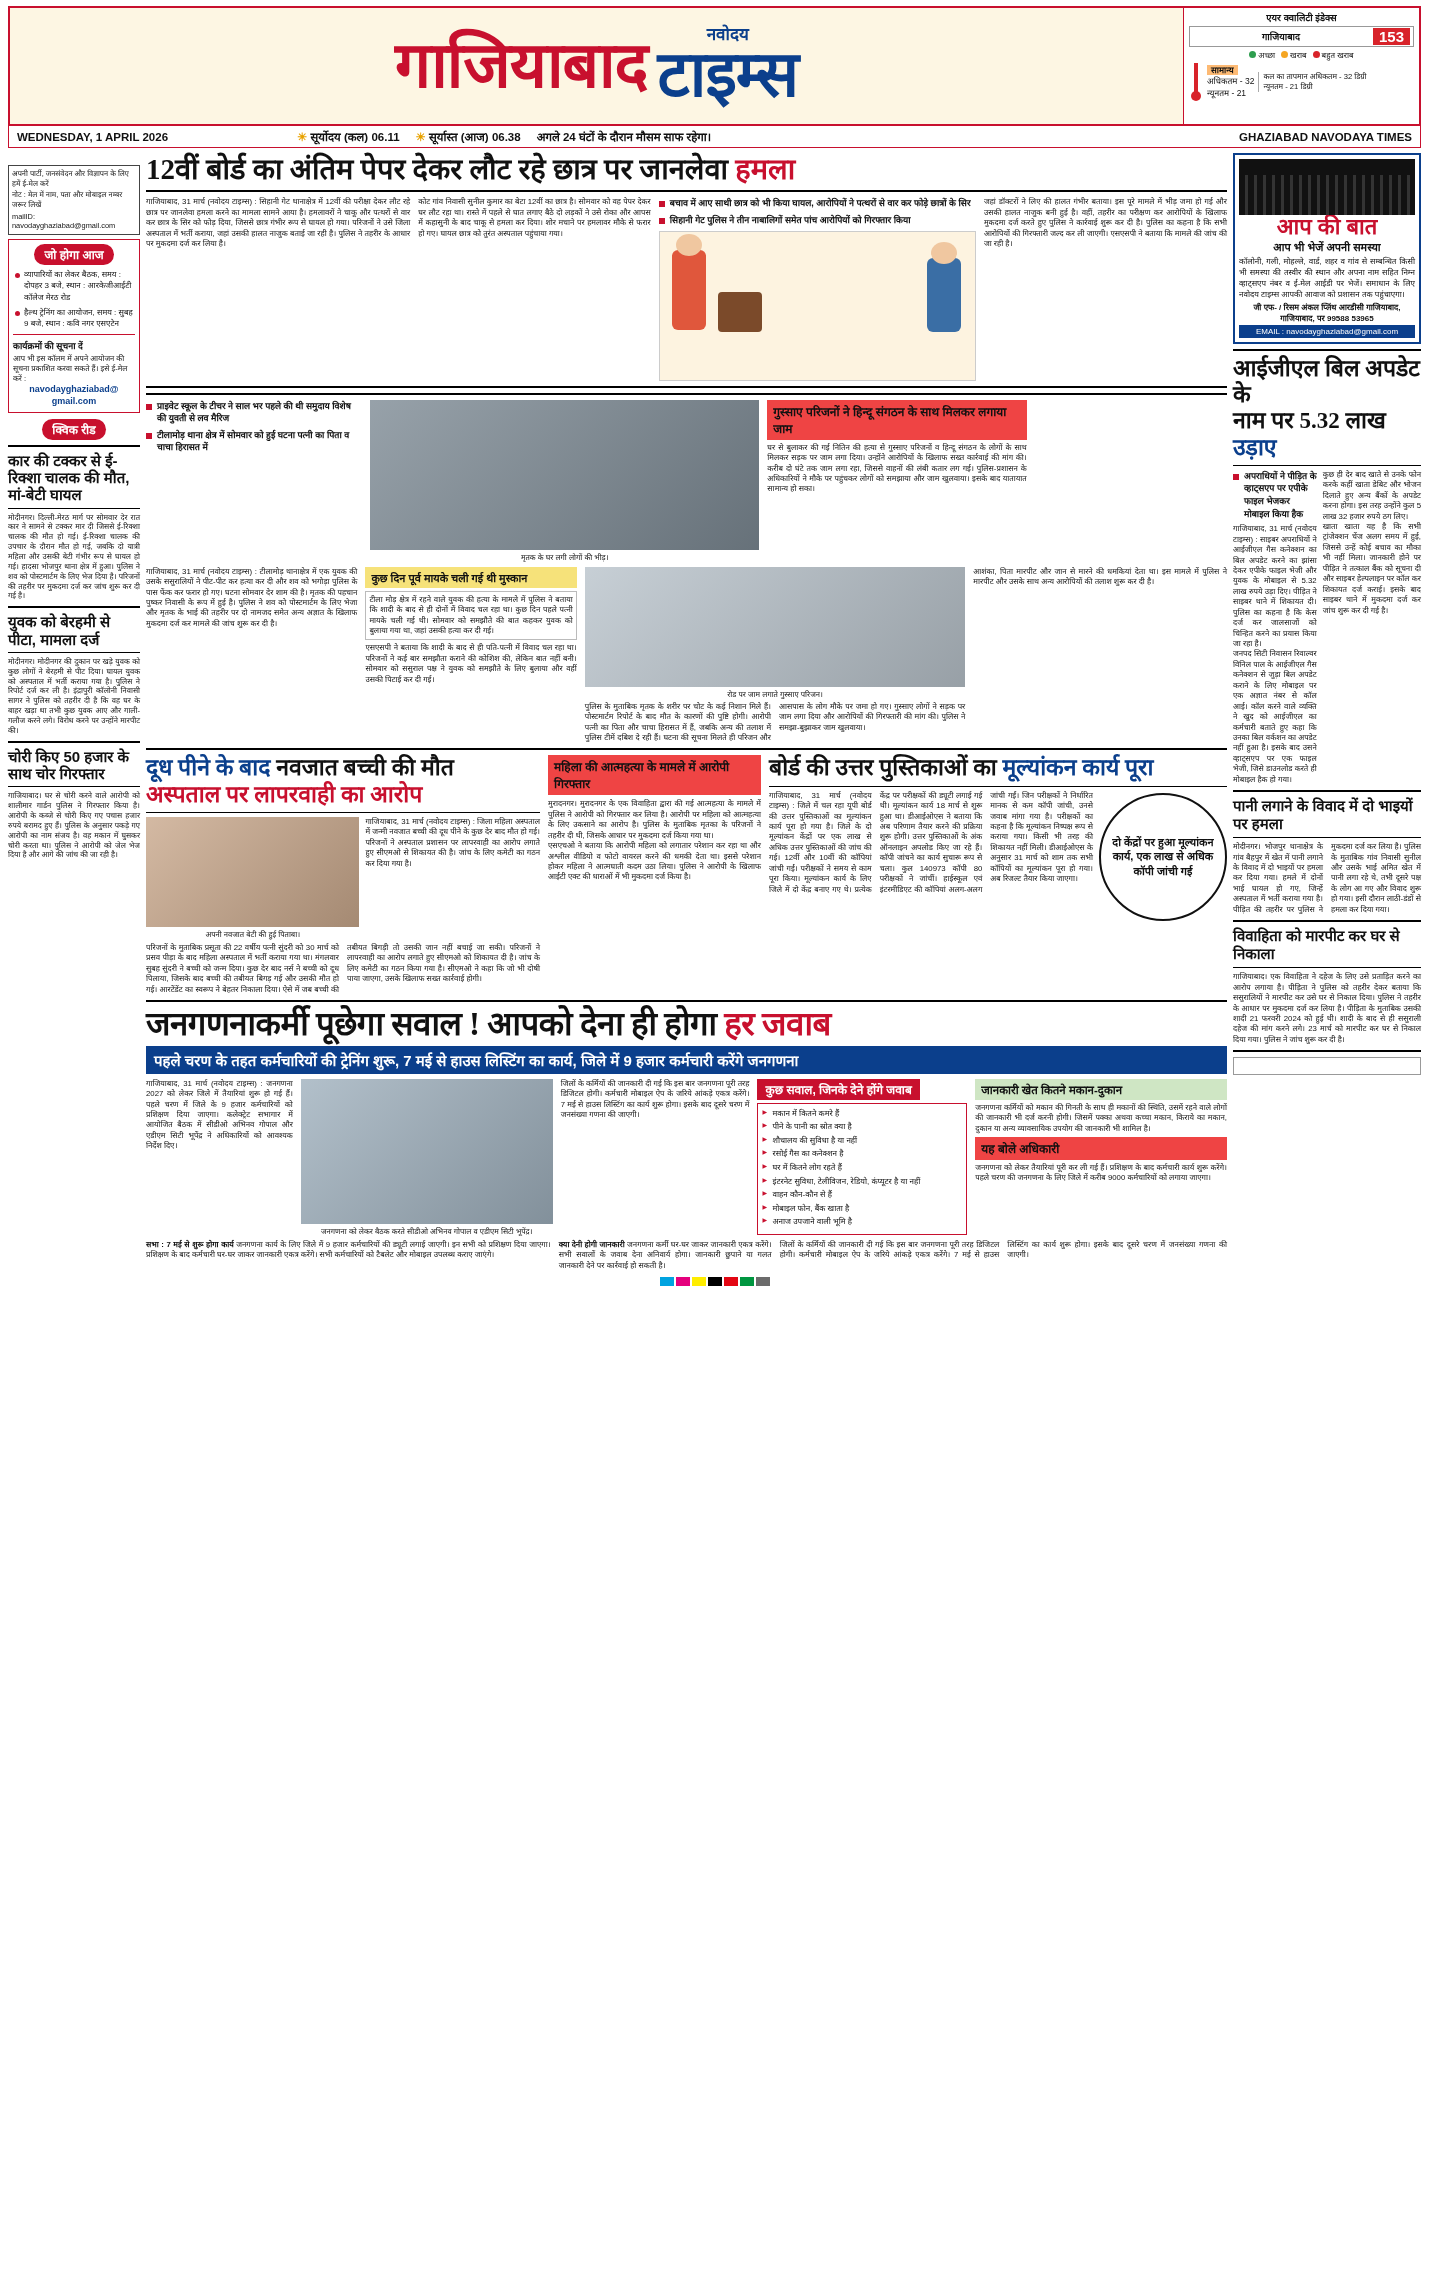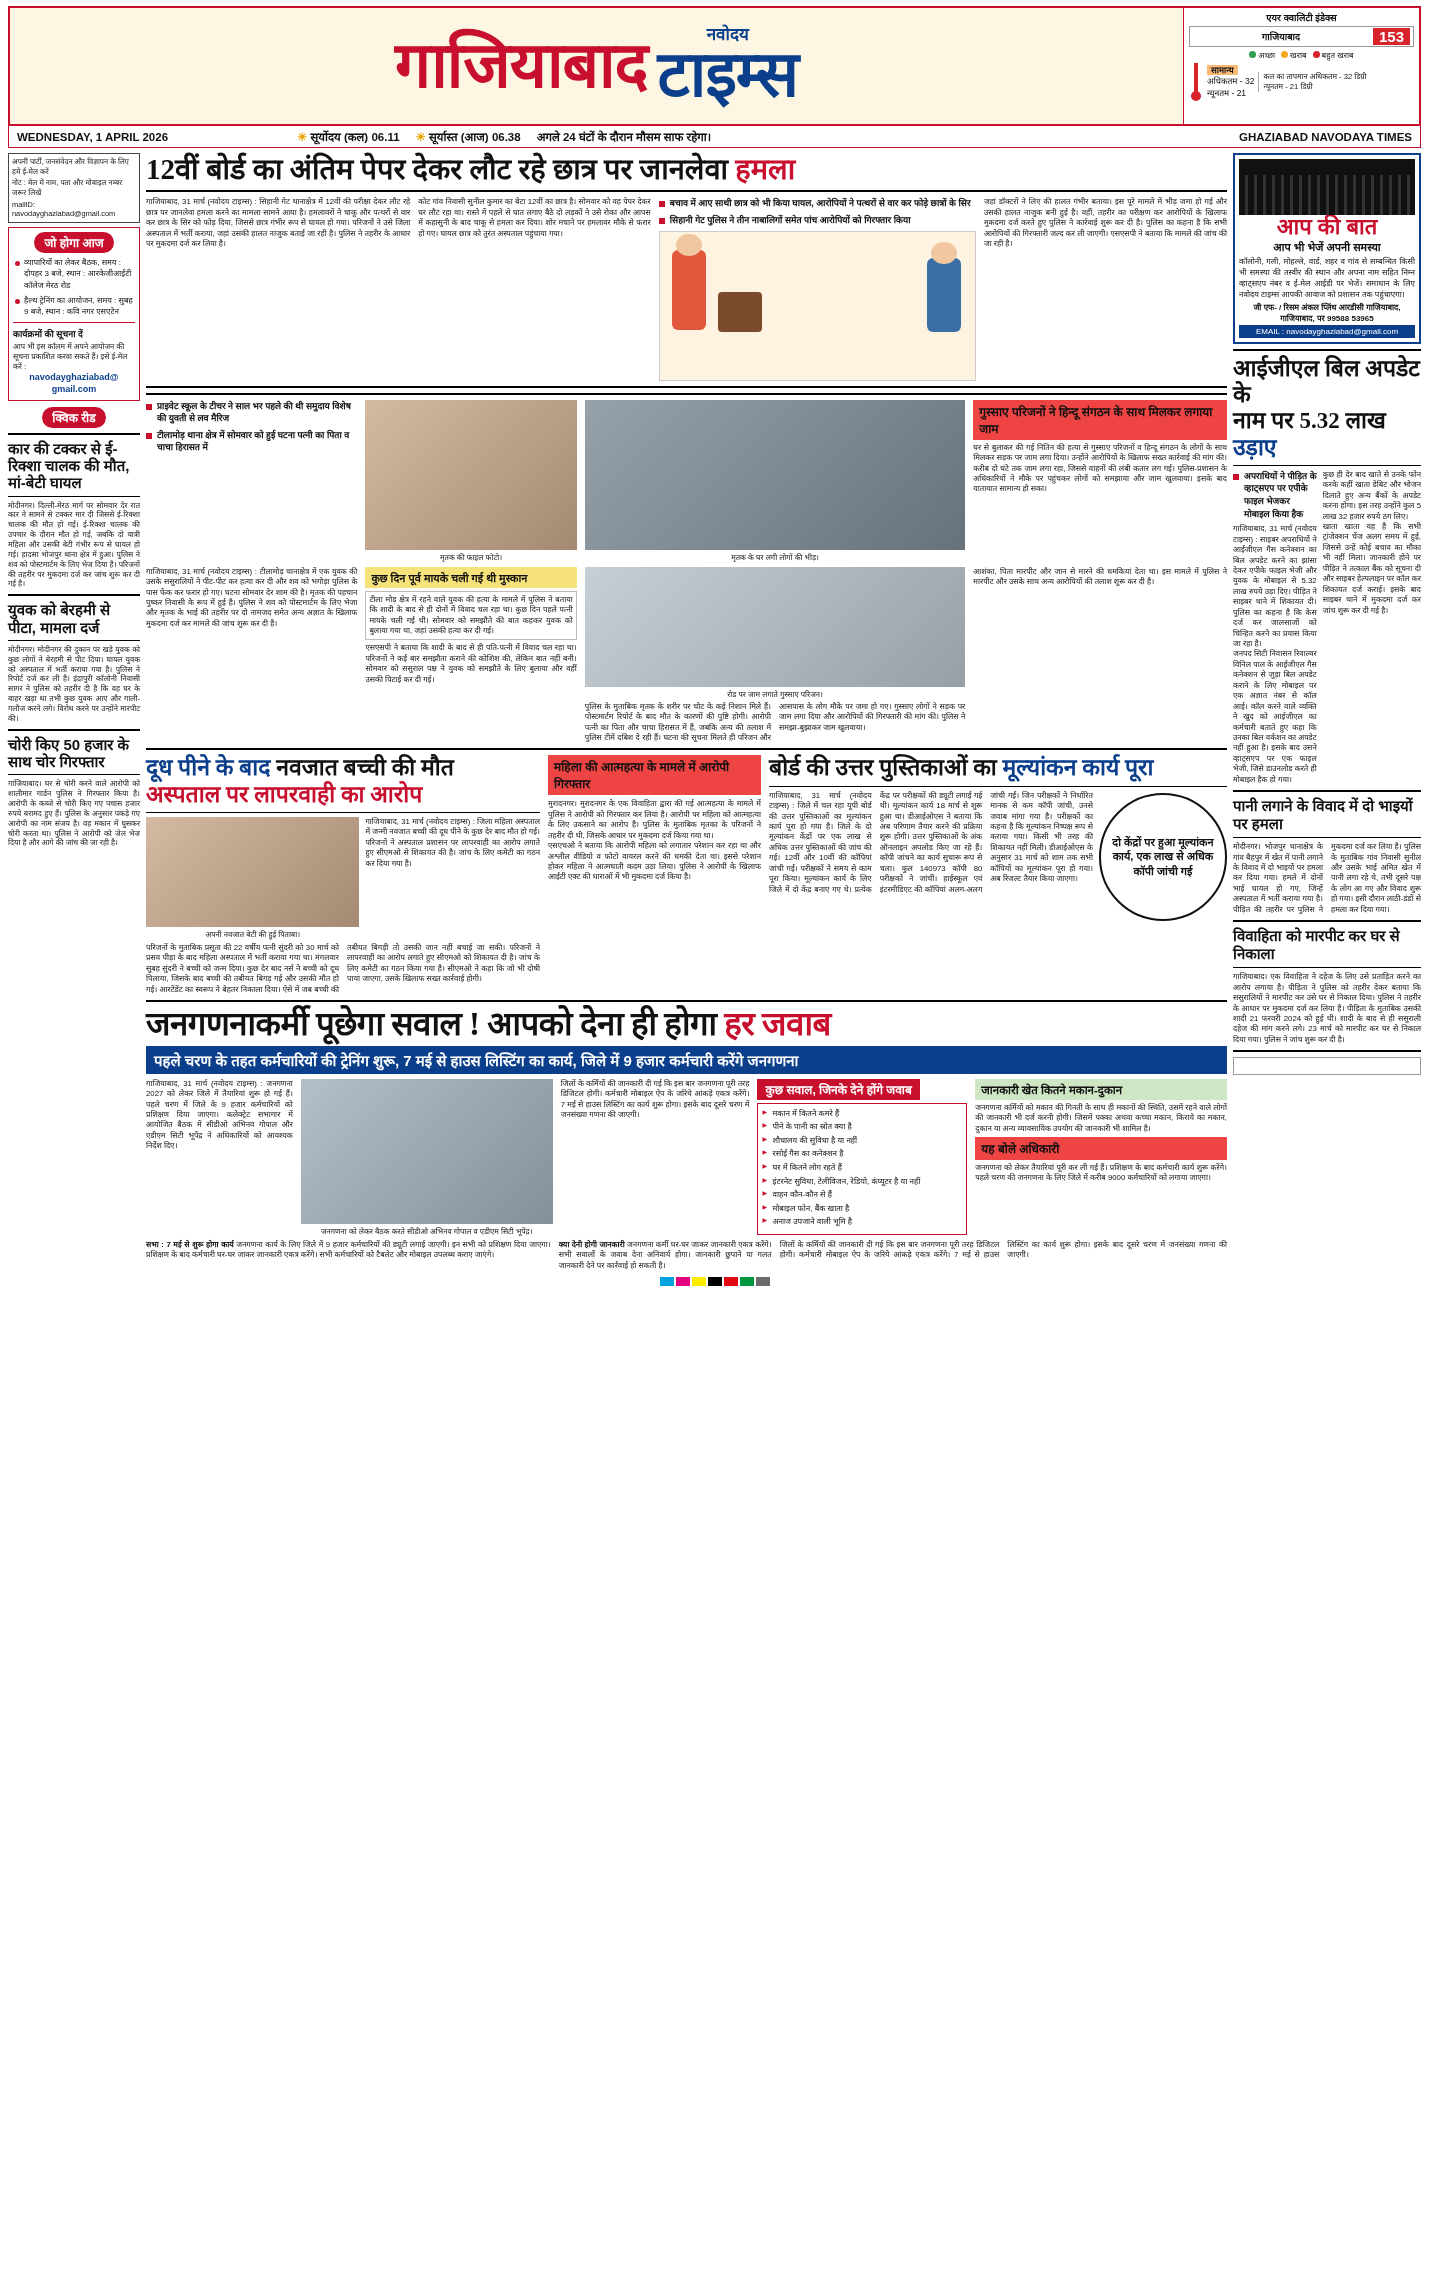--- a/index.html
+++ b/index.html
@@ -70,21 +70,21 @@
     font-size:11.5px; padding:3px 8px; font-weight:bold;
     background:#fff;
   }
   .ds-left { min-width:270px; }
   .ds-mid { flex:1; display:flex; gap:16px; align-items:center; }
   .ds-right { font-size:11.5px; font-weight:bold; }
   .sun { color:#e8a200; }
 
   
   .body-grid { display:flex; gap:6px; margin-top:5px; }
-  .col-left { width:132px; }
+  .col-left { width:132px;margin-top:12px; }
   .col-mid  { flex:1; }
   .col-right{ width:188px; }
 
   .rule { border-top:1px solid #000; margin:4px 0; }
   .rule-thick { border-top:2px solid #000; margin:5px 0; }
   .rule-red { border-top:1.5px solid #c8102e; margin:4px 0; }
 
   
   .tiny { font-size:7.6px; line-height:1.3; text-align:justify; }
   .tiny-box { border:1px solid #444; padding:3px; font-size:7.4px; line-height:1.3; }
@@ -307,24 +307,20 @@
         <div class="rule-thick"></div>
 
         <div style="display:flex;gap:8px;">
 
           <div style="width:20%;">
             <div class="bulleted-red">
               <div>प्राइवेट स्कूल के टीचर ने साल भर पहले की थी समुदाय विशेष की युवती से लव मैरिज</div>
               <div>टीलामोड़ थाना क्षेत्र में सोमवार को हुई घटना पत्नी का पिता व चाचा हिरासत में</div>
             </div>
           </div>
-          <div style="width:20%;">
-            <div class="photo skin" style="height:150px;"></div>
-            <div class="cap">मृतक की फाइल फोटो।</div>
-          </div>
           <div style="width:36%;">
             <div class="photo dark" style="height:150px;"></div>
             <div class="cap">मृतक के घर लगी लोगों की भीड़।</div>
           </div>
           <div style="width:24%;">
             <span class="kicker-pink">गुस्साए परिजनों ने हिन्दू संगठन के साथ मिलकर लगाया जाम</span>
             <div class="body-txt" style="margin-top:3px;">घर से बुलाकर की गई नितिन की हत्या से गुस्साए परिजनों व हिन्दू संगठन के लोगों के साथ मिलकर सड़क पर जाम लगा दिया। उन्होंने आरोपियों के खिलाफ सख्त कार्रवाई की मांग की। करीब दो घंटे तक जाम लगा रहा, जिससे वाहनों की लंबी कतार लग गई। पुलिस-प्रशासन के अधिकारियों ने मौके पर पहुंचकर लोगों को समझाया और जाम खुलवाया। इसके बाद यातायात सामान्य हो सका।</div>
           </div>
         </div>
 

